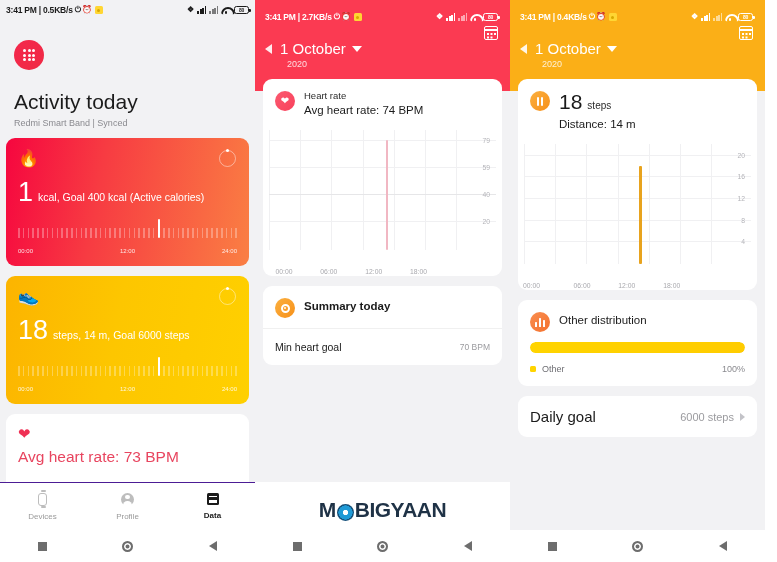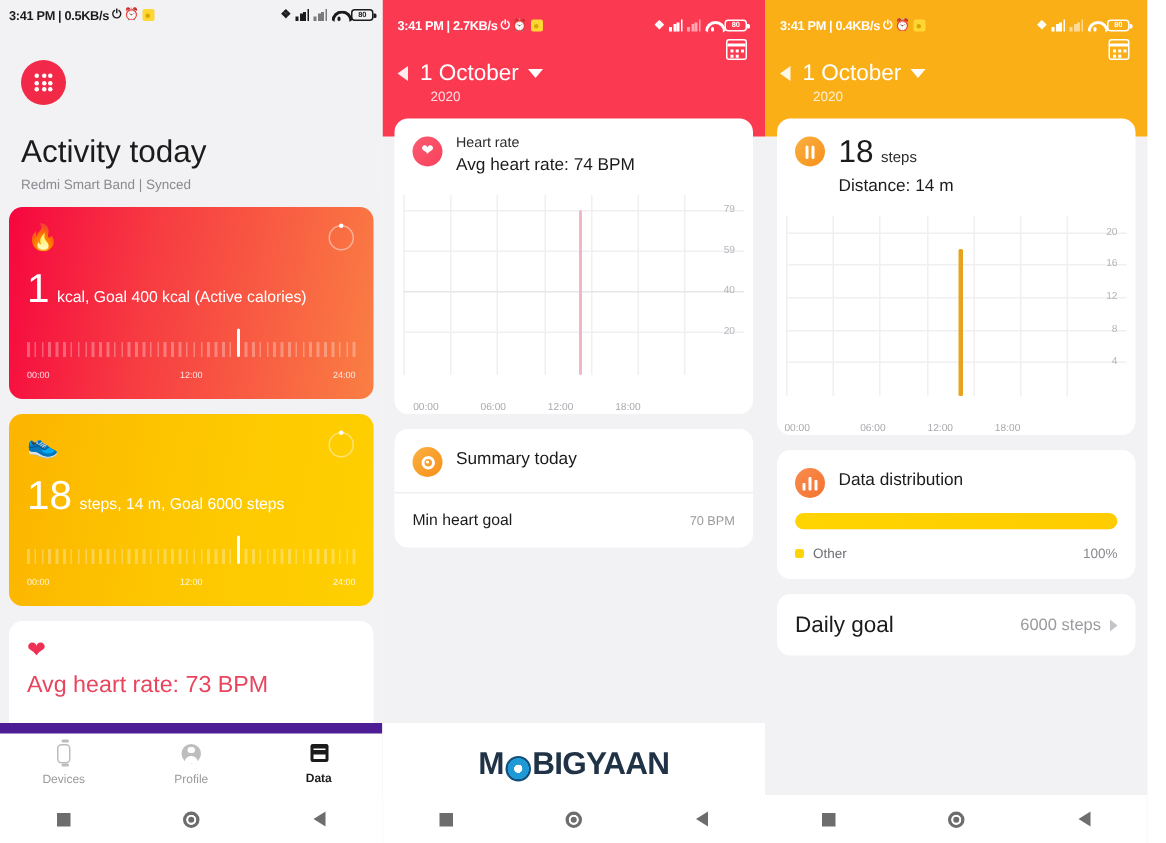--- a/index.html
+++ b/index.html
@@ -133,21 +133,21 @@
   .hr-line { font-size: 15.5px; color: #e8455f; margin-top: 7px; }
   .hr-spike {
     position: absolute; left: 50%; bottom: 0; width: 2px; height: 26px;
     background: #ef3054;
   }
 
   
   .bottomnav {
     position: absolute; left:0; right:0; bottom: 32px; height: 48px;
     background:#fff; display:flex; align-items:center;
-    border-top: 7px solid #4c1d95;
+    border-top: 1px solid #4c1d95;
   }
   .navitem { flex:1; text-align:center; }
   .navitem .nico { font-size: 14px; line-height: 1; display:block; color:#bdbdbd; }
   .navitem .nlbl { font-size: 8px; color:#9a9a9a; margin-top: 4px; display:block; }
   .navitem.active .nico { color:#1b1b1b; }
   .navitem.active .nlbl { color:#1b1b1b; font-weight: bold; }
   .watch {
     display:inline-block; width:9px; height:13px; border:1.6px solid currentColor;
     border-radius:3px; position:relative;
   }
@@ -583,21 +583,21 @@
           <span style="left:80%">18:00</span>
         </div>
       </div>
     </div>
 
     <div class="dcard" style="margin-top:10px;">
       <div class="dc-head" style="padding-bottom:10px;">
         <span class="circ-ico orange">
             <span class="ci-eye"></span>
           </span>
-        <span class="dc-sub" style="margin-top:3px;">Summary today</span>
+        <span class="dc-sub" style="margin-top:3px;font-weight:bold;">Summary today</span>
       </div>
       <div class="srow">
         <span class="lbl">Min heart goal</span>
         <span class="val">70 BPM</span>
       </div>
     </div>
 
     <div class="footer-white"></div>
     <div class="watermark">
       <span>M</span>
@@ -693,21 +693,21 @@
 
     <div class="dcard" style="margin-top:10px;">
       <div class="dc-head" style="padding-bottom:8px;">
         <span class="circ-ico orange2">
           <span class="ci-bars">
               <i style="height:5px"></i>
               <i style="height:9px"></i>
               <i style="height:6.5px"></i>
             </span>
         </span>
-        <span class="dc-sub" style="margin-top:3px;">Data distribution</span>
+        <span class="dc-sub" style="margin-top:3px;">Other distribution</span>
       </div>
       <div class="bar-track">
         <div class="bar-fill" style="width:100%"></div>
       </div>
       <div class="legend">
         <span class="lg-left">
           <i class="lg-dot"></i>
           <span class="lg-name">Other</span>
         </span>
         <span class="lg-pct">100%</span>

